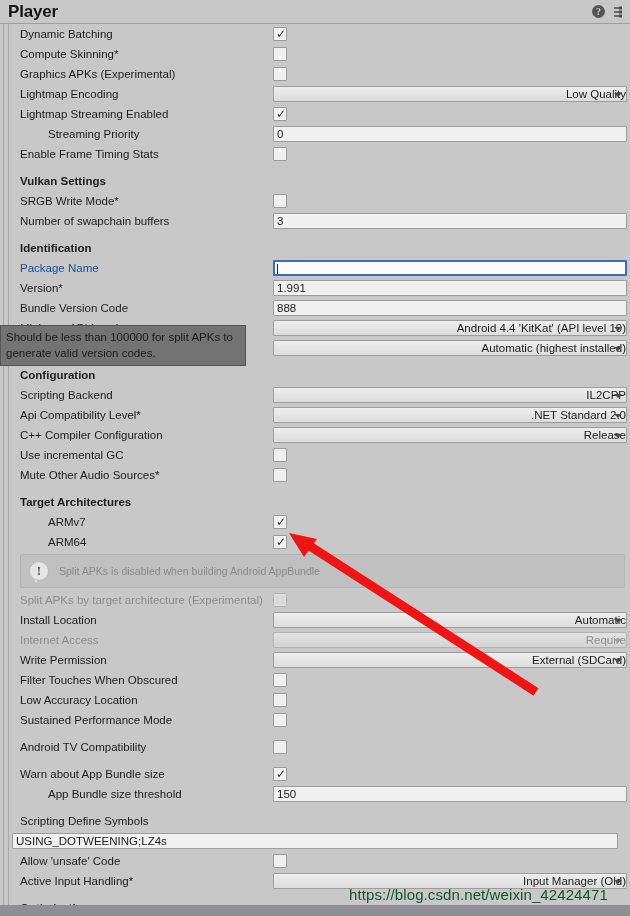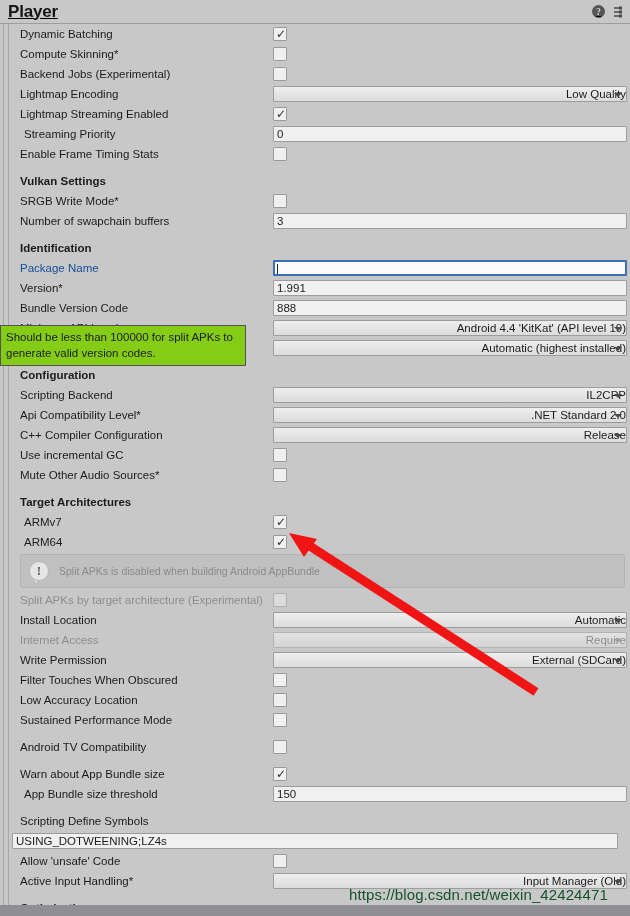--- a/index.html
+++ b/index.html
@@ -9,21 +9,21 @@
     font-family: "Liberation Sans", sans-serif;
     overflow: hidden;
   }
   #root { position: relative; width: 630px; height: 916px; background: #c8c8c8; }
 
   
   .hdr {
     position: absolute; left: 0; top: 0; width: 630px; height: 24px;
     background: #c8c8c8;
     border-bottom: 1px solid #9d9d9d;
-    display: flex; align-items: center; text-decoration: underline;
+    display: flex; align-items: center;
   }
   .hdr-title {
     font-size: 17px; font-weight: bold; color: #141414;
     padding-left: 8px; letter-spacing: -0.2px;
   }
   .hdr-icons {
     margin-left: auto; display: flex; align-items: center; gap: 7px;
     padding-right: 4px;
   }
   .ico-help {
@@ -46,21 +46,21 @@
   .rows { position: absolute; left: 0; top: 0; width: 630px; }
 
   .row {
     position: relative; height: 20px; width: 630px;
     display: flex; align-items: center; padding-left: 16px;
   }
   .row-label {
     font-size: 11.5px; color: #1c1c1c; white-space: nowrap;
     position: absolute; left: 20px; top: 50%; transform: translateY(-50%);
   }
-  .row-label.ind1 { left: 24px; }
+  .row-label.ind1 { left: 48px; }
   .row-label.hdr2 { font-weight: bold; }
   .row-label.dim { color: #8d8d8d; }
   .row-label.link { color: #14509b; }
   .row-label.clip {
     max-width: 255px; overflow: hidden; text-overflow: clip;
   }
 
   
   .ctl { position: absolute; left: 273px; top: 50%; transform: translateY(-50%); }
 
@@ -147,21 +147,21 @@
     font-family: "Liberation Serif", serif;
   }
   .helpbox .htxt {
     margin-left: 8px; font-size: 10.5px; color: #8a8a8a; white-space: nowrap;
   }
 
   
   .tooltip {
     position: absolute; left: 0; top: 325px;
     width: 246px; height: 41px;
-    background: #84cc16;
+    background: #737373;
     border: 1px solid #545454;
     padding: 3px 5px 0 5px;
     font-size: 11.5px; color: #1c1c1c; line-height: 16px;
     z-index: 30;
   }
 
   
   .arrow-svg { position: absolute; left: 0; top: 0; width: 630px; height: 916px; z-index: 40; pointer-events: none; }
 
   
@@ -206,21 +206,21 @@
             </div>
           </div>
         </div>
         <div class="row">
           <div class="row-label">Compute Skinning*</div>
           <div class="ctl">
             <div class="cb"></div>
           </div>
         </div>
         <div class="row">
-          <div class="row-label">Backend Jobs (Experimental)</div>
+          <div class="row-label">Graphics APKs (Experimental)</div>
           <div class="ctl">
             <div class="cb"></div>
           </div>
         </div>
         <div class="row">
           <div class="row-label">Lightmap Encoding</div>
           <div class="ctl">
             <div class="dd"><span>Low Quality</span><div class="arrow"></div></div>
           </div>
         </div>

